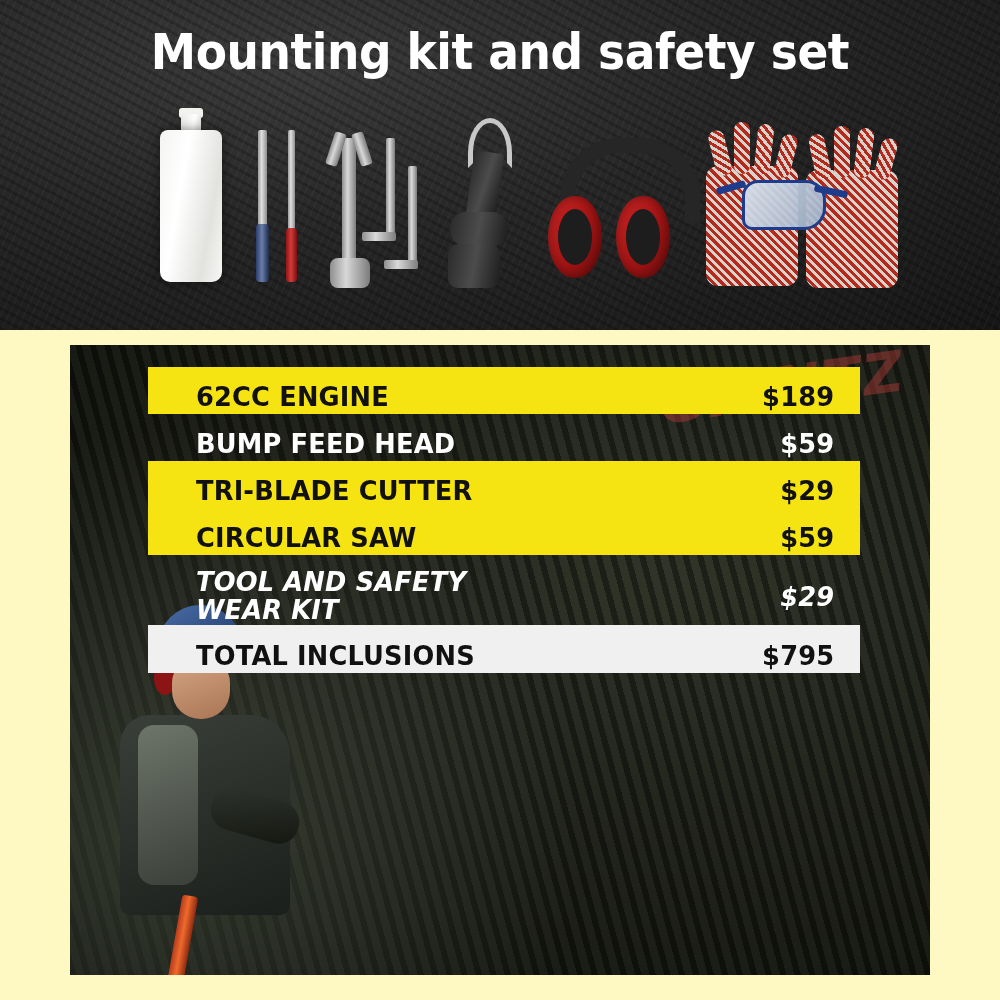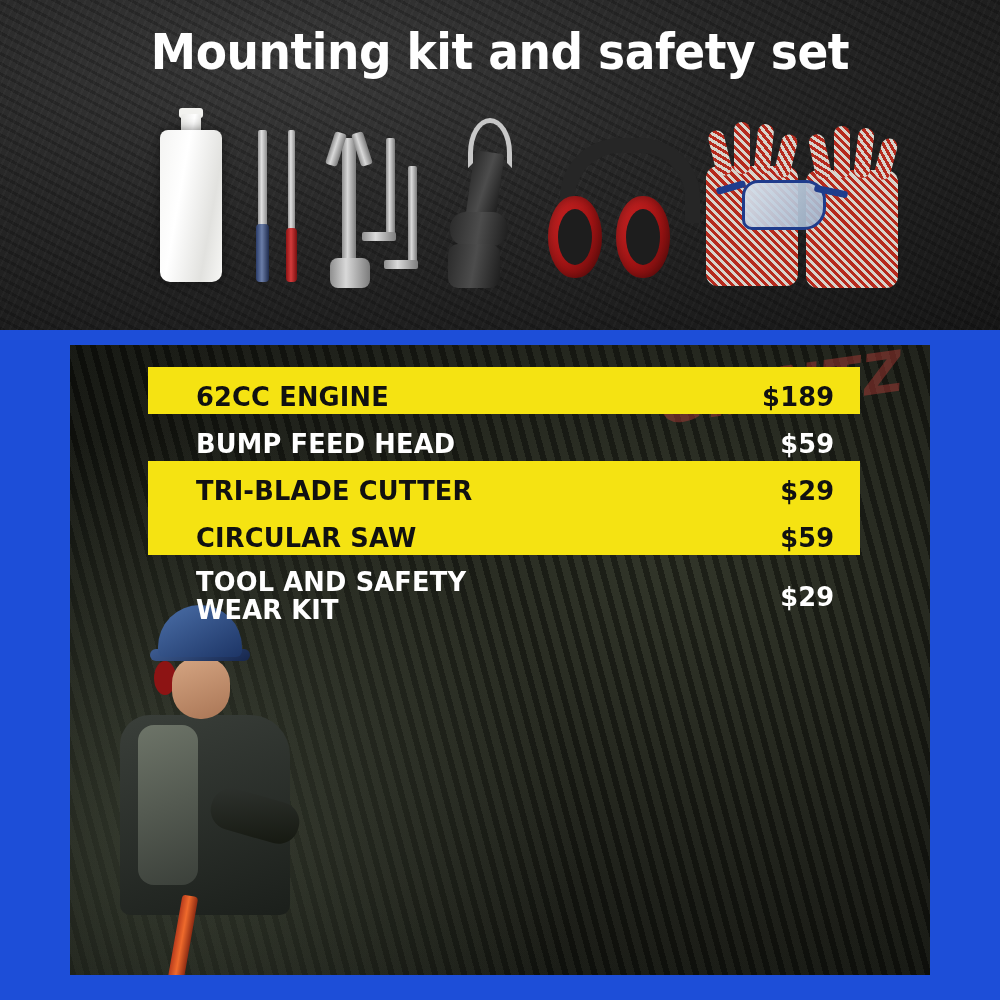--- a/index.html
+++ b/index.html
@@ -11,21 +11,21 @@
     width: 1000px;
     height: 1000px;
     font-family: "Liberation Sans", sans-serif;
     overflow: hidden;
   }
 
   .page {
     position: relative;
     width: 1000px;
     height: 1000px;
-    background: #1d4ed8;
+    background: #fef9c3;
   }
 
   
   .top-banner {
     position: absolute;
     left: 0;
     top: 0;
     width: 1000px;
     height: 330px;
     background:
@@ -272,21 +272,21 @@
     font-family: "DejaVu Sans", sans-serif;
     font-weight: bold;
     font-size: 27px;
     letter-spacing: 0.2px;
   }
   .row.hl { background: #f5e312; color: #111111; }
   .row.dark { background: transparent; color: #ffffff; }
   .row .name { transform: scaleX(0.95); transform-origin: left center; }
   .row .price { transform: scaleX(0.95); transform-origin: right center; padding-right: 6px; }
 
-  .row.two-line { height: 70px; align-items: center; }
+  .row.two-line { height: 70px; align-items: center; font-style: italic; }
   .row.two-line .name { line-height: 1.02; }
 
   .row.total {
     background: #f0f0f0;
     color: #111111;
     height: 48px;
   }
 </style>
 </head>
 <body>
@@ -409,17 +409,21 @@
 
 
 
 
 
       <div class="row dark two-line">
         <span class="name" style="max-width:360px; display:inline-block;">TOOL AND SAFETY WEAR KIT</span>
         <span class="price">$29</span>
       </div>
 
+      <div class="row total">
+        <span class="name">TOTAL INCLUSIONS</span>
+        <span class="price">$795</span>
+      </div>
 
     </div>
   </div>
 
 </div>
 
 </body></html>

